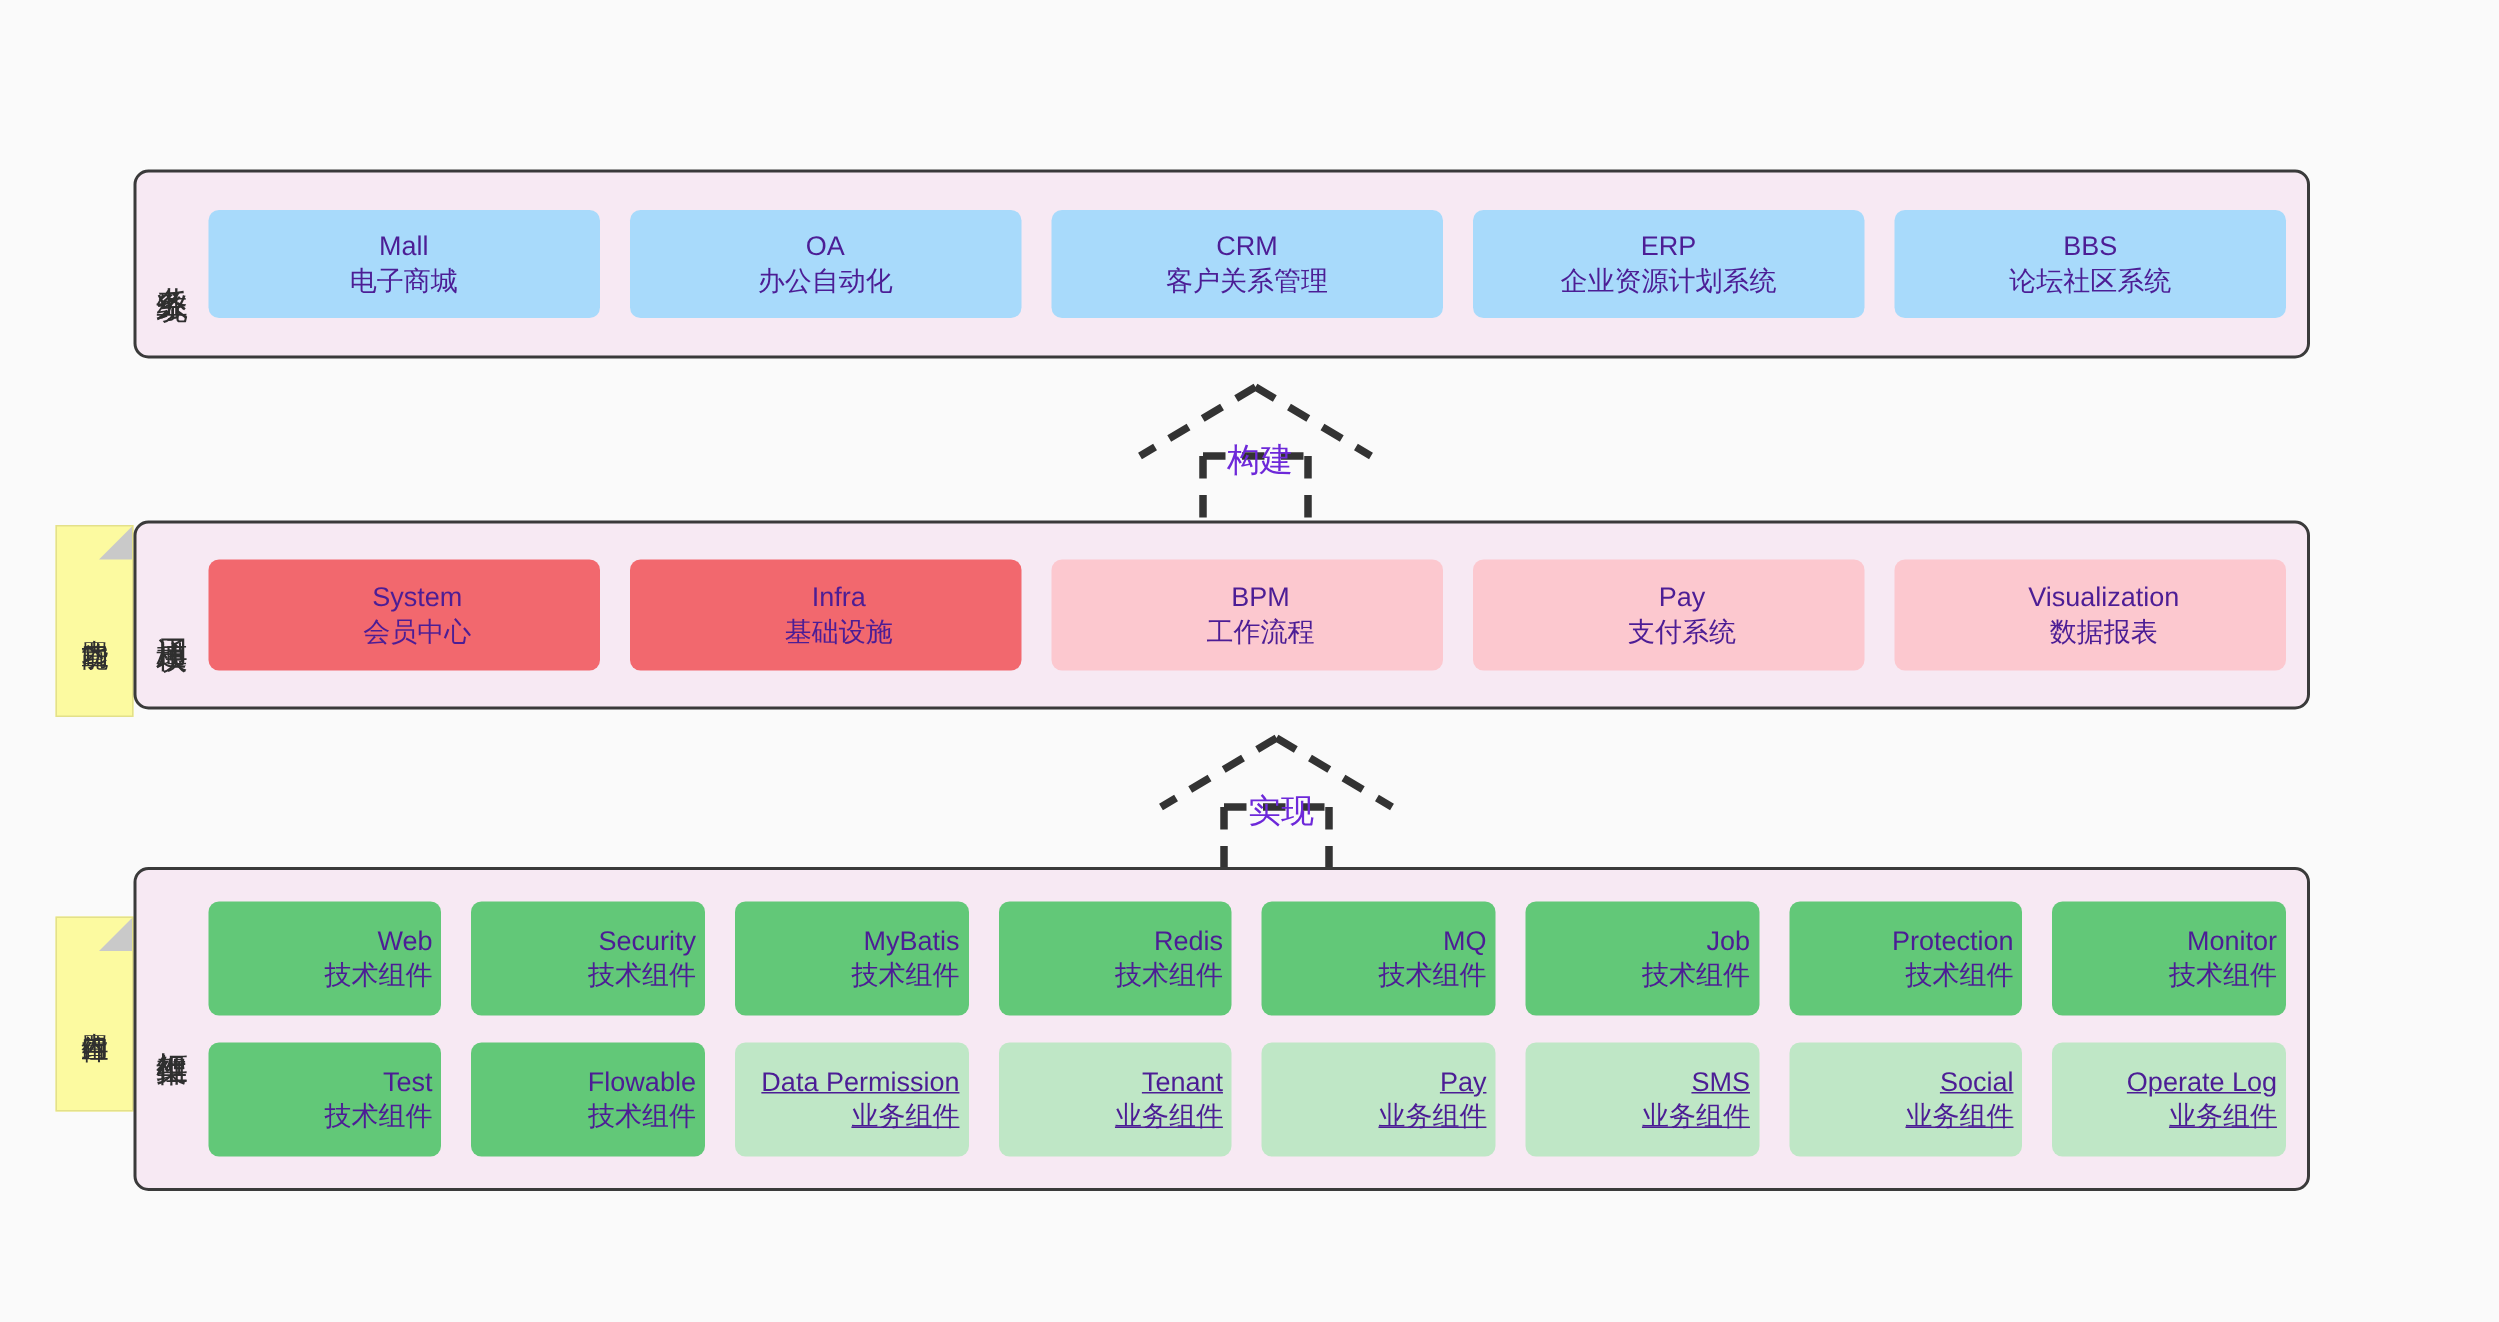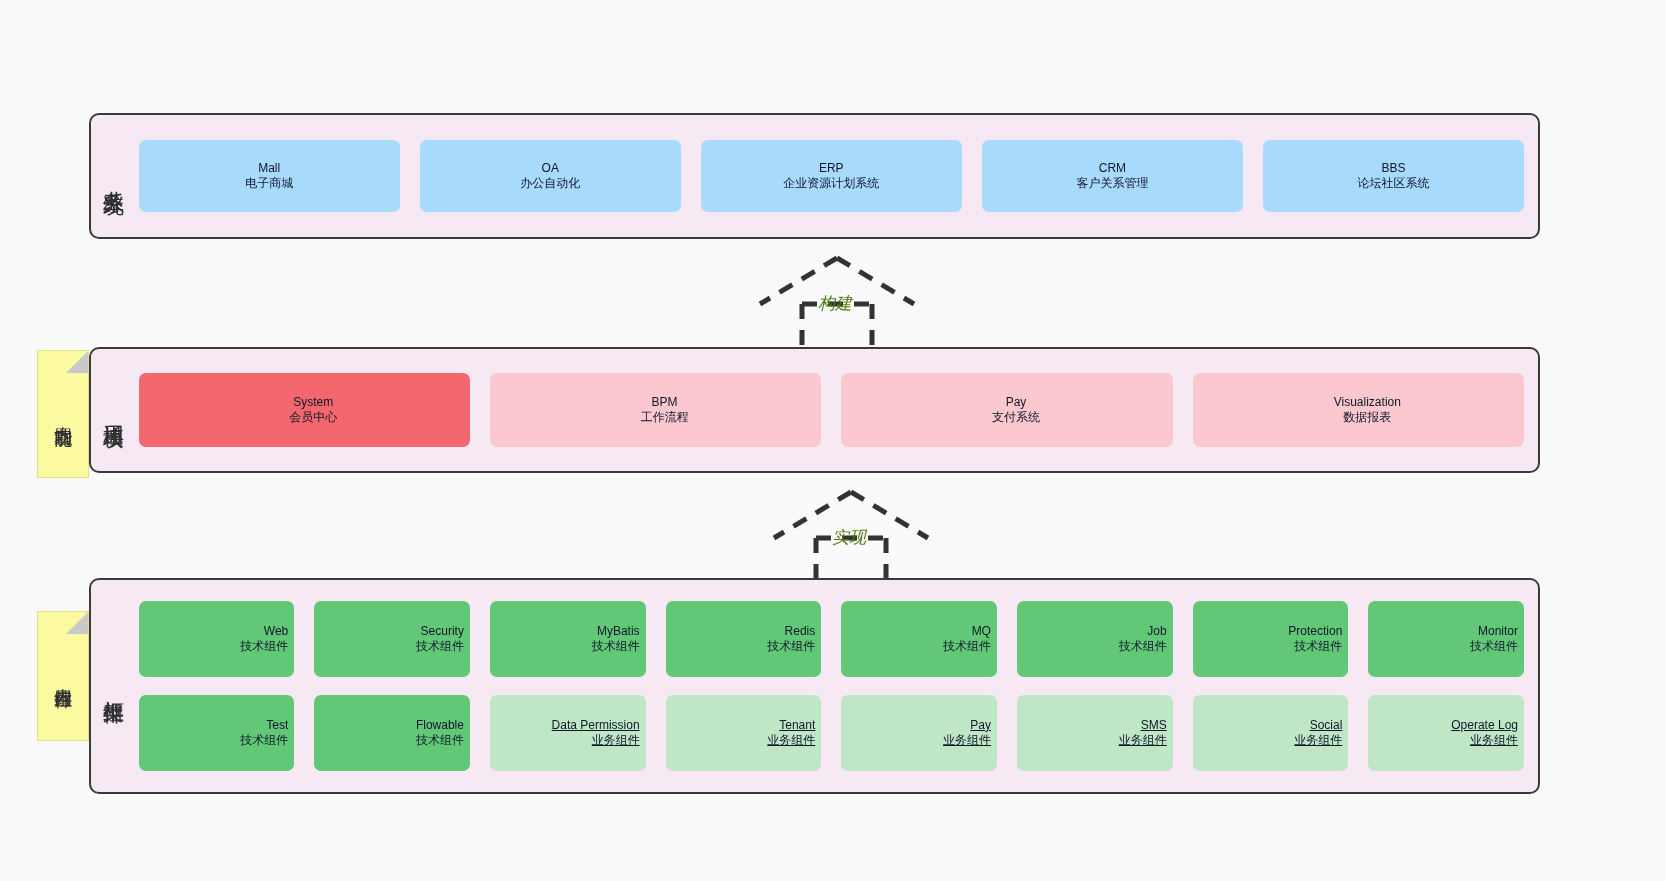--- a/index.html
+++ b/index.html
@@ -70,23 +70,23 @@
   }
 
   .card {
     flex: 1 1 0;
     border-radius: 7px;
     display: flex;
     flex-direction: column;
     align-items: center;
     justify-content: center;
     text-align: center;
-    font-size: 12px;
+    font-size: 18px;
     line-height: 1.28;
-    color: #0f172a;
+    color: #4c1d95;
     box-sizing: border-box;
     padding: 4px 6px;
     overflow: hidden;
   }
   .card .card-title { display: block; }
   .card .card-sub { display: block; }
 
   
   .c-blue        { background: #a8dafb; }
   .c-red         { background: #f2686e; }
@@ -147,26 +147,25 @@
   #tag-common    { left: 37px; top: 350px;  height: 128px; }
   #tag-framework { left: 37px; top: 611px;  height: 130px; }
 
   
   .rel-arrow {
     position: absolute;
     pointer-events: none;
   }
   .rel-label {
     position: absolute;
-    font-size: 17px;
-    color: #4d7c0f;
+    font-size: 22px;
+    color: #6d28d9;
     background: transparent;
     white-space: nowrap;
     user-select: none;
-    font-style: italic;
   }
   #arrow-build  { left: 752px; top: 252px; width: 170px; height: 98px; }
   #label-build  { left: 818px; top: 292px; }
   #arrow-impl   { left: 766px; top: 486px; width: 170px; height: 98px; }
   #label-impl   { left: 832px; top: 526px; }
 </style>
 </head>
 <body>
 
 <div id="canvas">
@@ -177,26 +176,26 @@
       <div class="card-row">
         <div class="card c-blue">
           <span class="card-title">Mall</span>
           <span class="card-sub">电子商城</span>
         </div>
         <div class="card c-blue">
           <span class="card-title">OA</span>
           <span class="card-sub">办公自动化</span>
         </div>
         <div class="card c-blue">
+          <span class="card-title">CRM</span>
+          <span class="card-sub">客户关系管理</span>
+        </div>
+        <div class="card c-blue">
           <span class="card-title">ERP</span>
           <span class="card-sub">企业资源计划系统</span>
-        </div>
-        <div class="card c-blue">
-          <span class="card-title">CRM</span>
-          <span class="card-sub">客户关系管理</span>
         </div>
         <div class="card c-blue">
           <span class="card-title">BBS</span>
           <span class="card-sub">论坛社区系统</span>
         </div>
       </div>
     </div>
   </div>
 
   <svg class="rel-arrow" id="arrow-build" viewBox="0 0 170 98">
@@ -210,20 +209,24 @@
   </div>
 
   <div class="layer-panel" id="panel-common">
     <div class="layer-title">通用模块</div>
     <div class="cards-area">
       <div class="card-row">
         <div class="card c-red">
           <span class="card-title">System</span>
           <span class="card-sub">会员中心</span>
         </div>
+        <div class="card c-red">
+          <span class="card-title">Infra</span>
+          <span class="card-sub">基础设施</span>
+        </div>
         <div class="card c-pink">
           <span class="card-title">BPM</span>
           <span class="card-sub">工作流程</span>
         </div>
         <div class="card c-pink">
           <span class="card-title">Pay</span>
           <span class="card-sub">支付系统</span>
         </div>
         <div class="card c-pink">
           <span class="card-title">Visualization</span>

